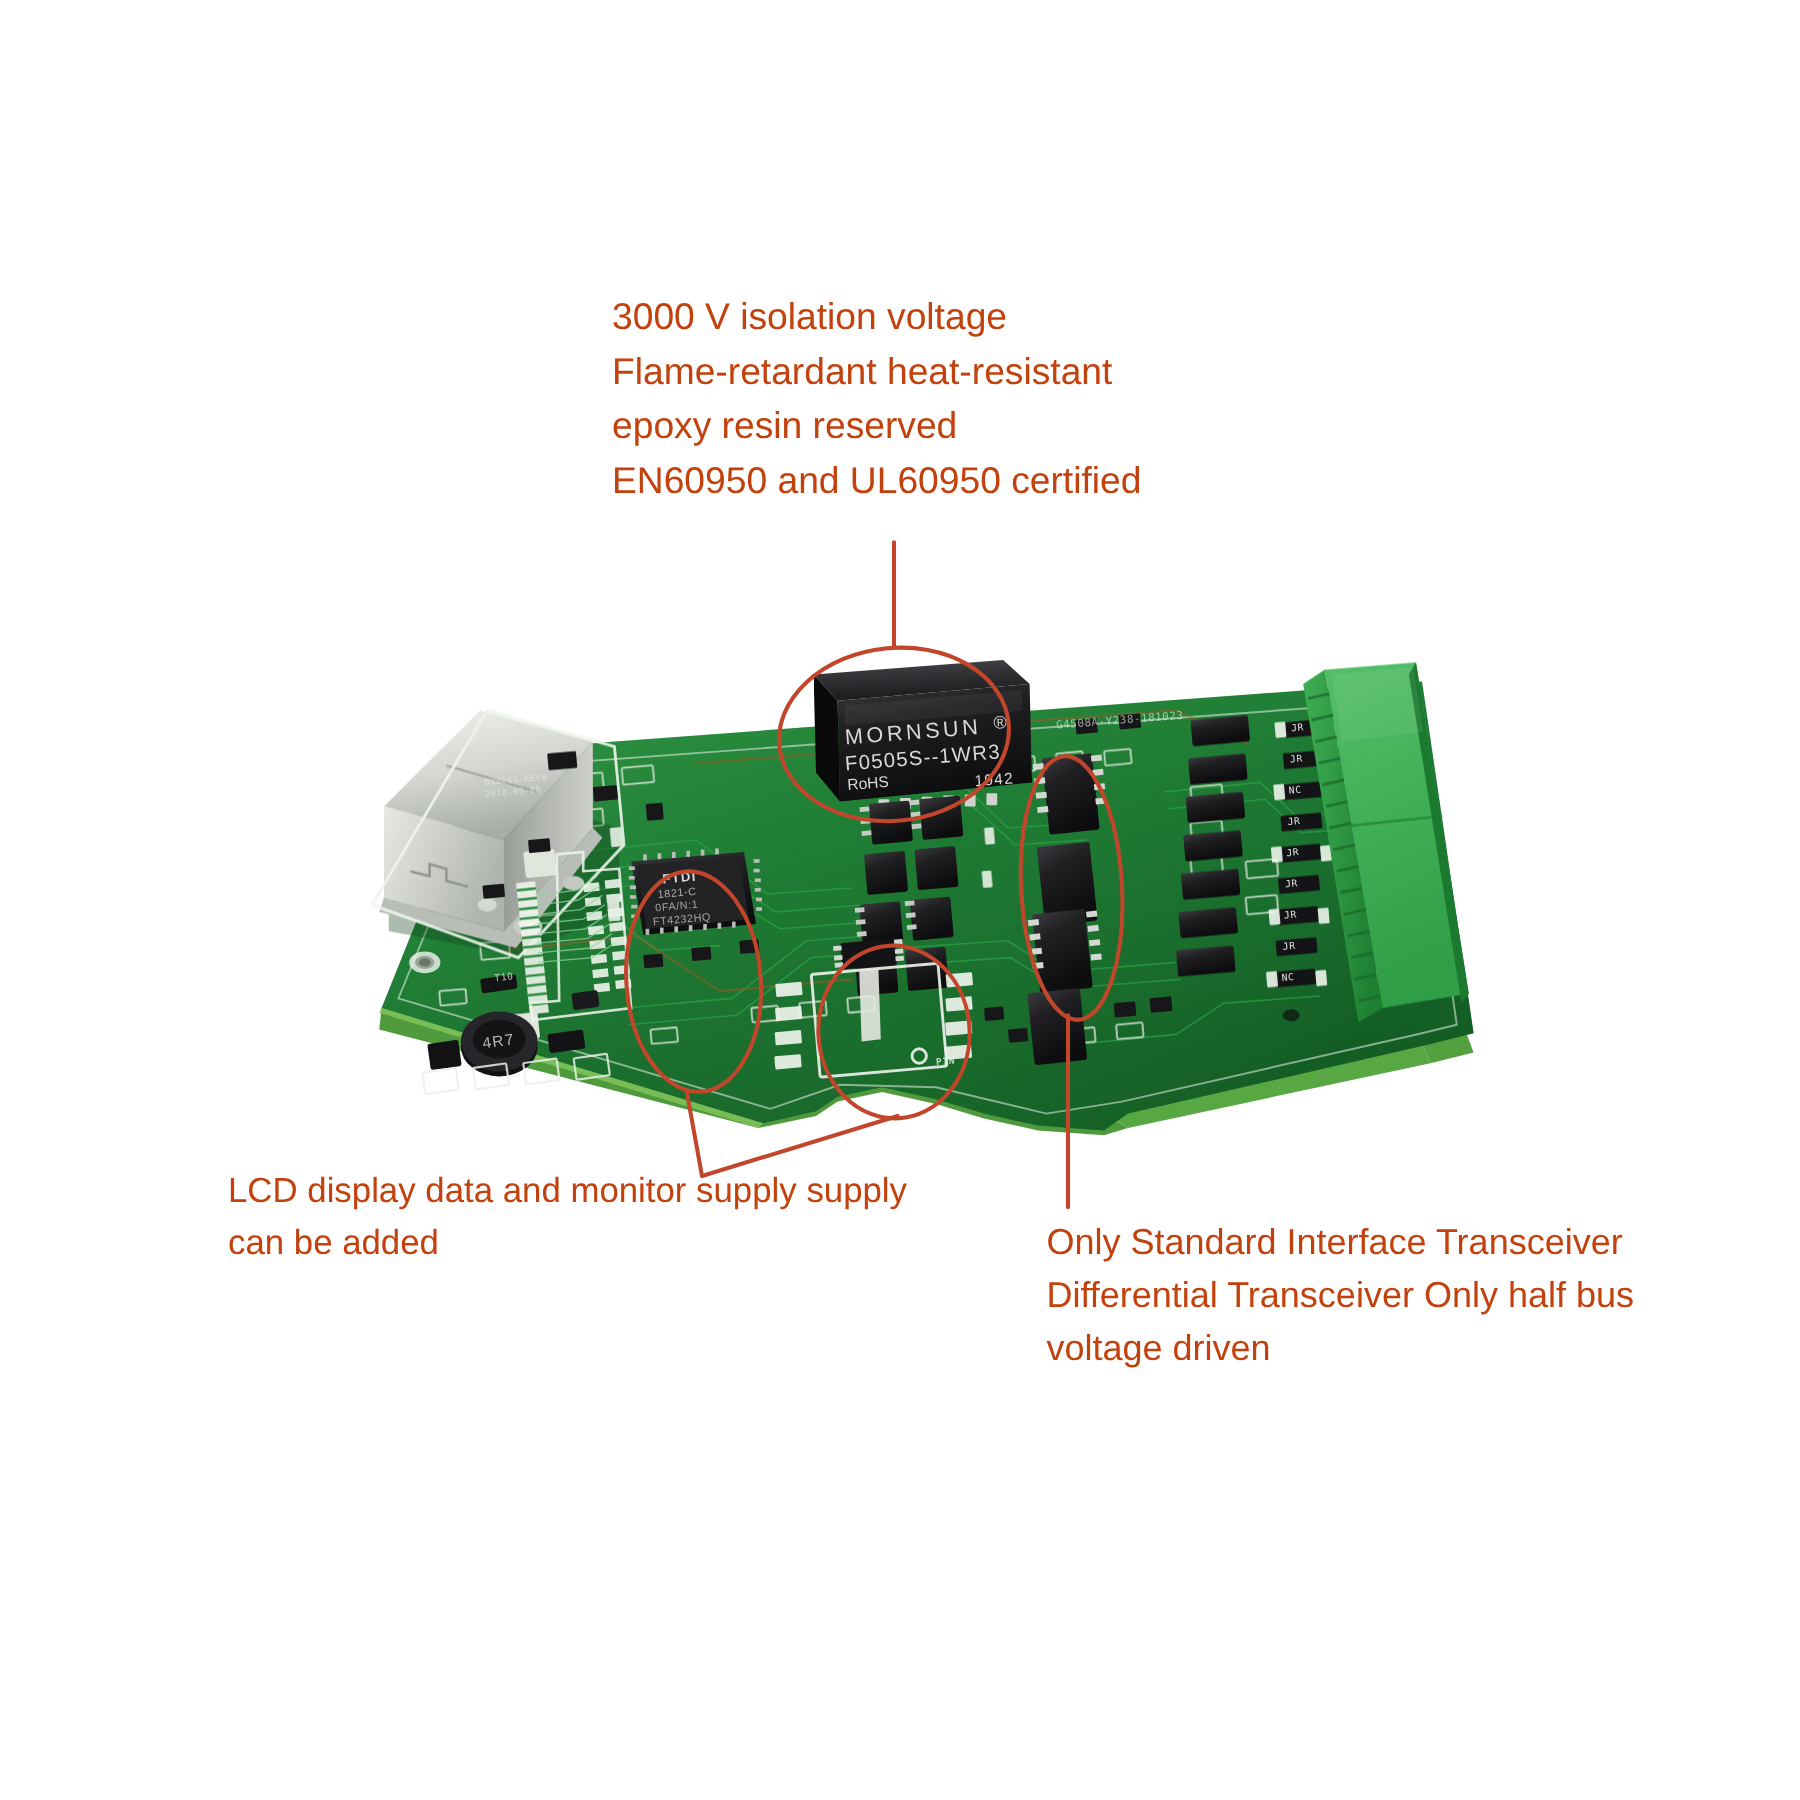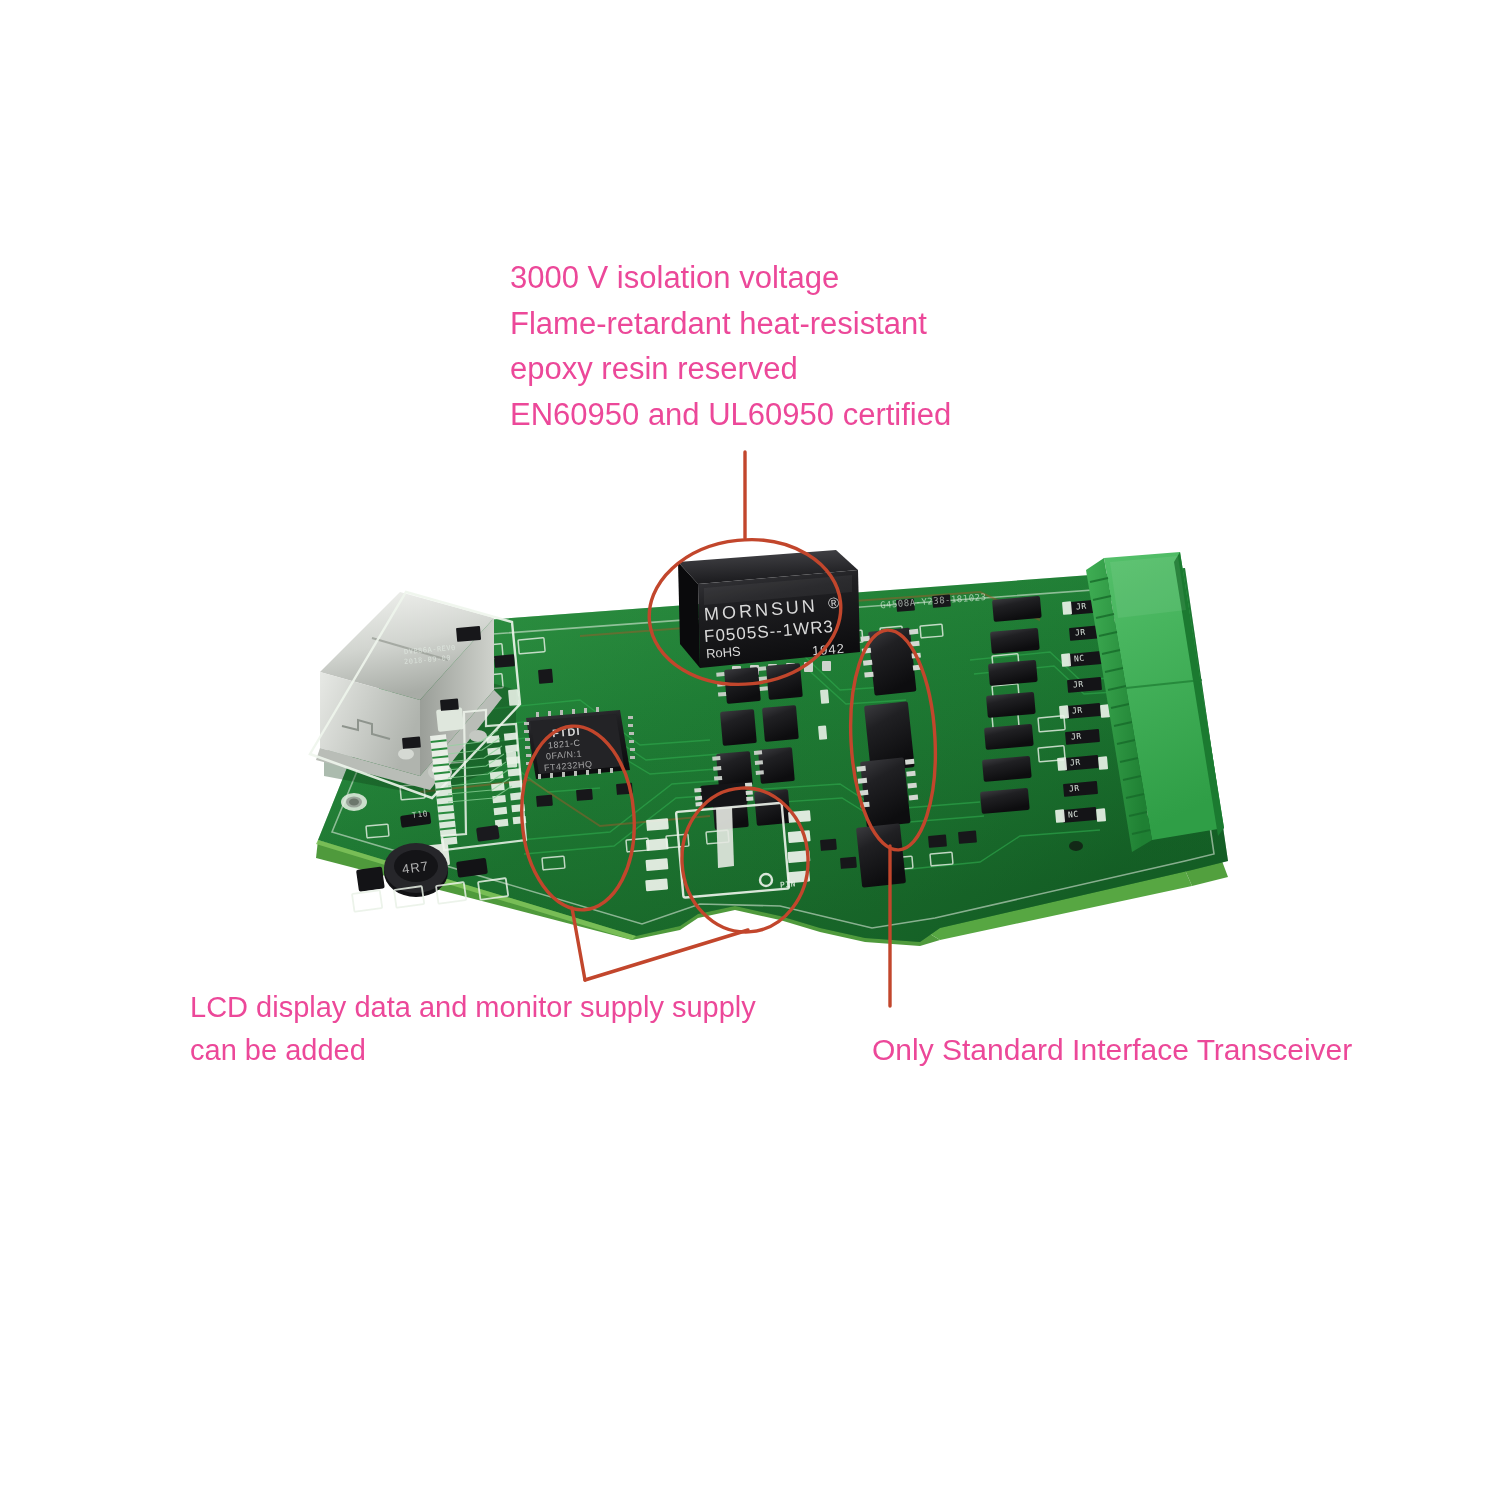--- a/index.html
+++ b/index.html
@@ -5,21 +5,21 @@
 <style>
   html,body{margin:0;padding:0;background:#ffffff;}
   body{
     width:1500px;height:1500px;position:relative;overflow:hidden;
     font-family:"Liberation Sans","DejaVu Sans",sans-serif;
     -webkit-font-smoothing:antialiased;
   }
   .stage{position:absolute;left:0;top:0;width:1500px;height:1500px;}
 
   
-  .callout{position:absolute;color:#ec4899;white-space:nowrap;margin-top:14px;}
+  .callout{position:absolute;color:#c2410c;white-space:nowrap;}
   .callout .ln{display:block;line-height:1.47;}
 
   #callout-top{left:510px;top:241px;font-size:31px;}
   #callout-bottom-left{left:190px;top:972px;font-size:29px;}
   #callout-bottom-right{left:872px;top:1014px;font-size:30px;}
 
   
   #annotation-overlay{position:absolute;left:0;top:0;width:1500px;height:1500px;pointer-events:none;}
 
   
@@ -578,15 +578,17 @@
     <span class="ln">EN60950 and UL60950 certified</span>
   </div>
 
   <div class="callout" id="callout-bottom-left">
     <span class="ln">LCD display data and monitor supply supply</span>
     <span class="ln">can be added</span>
   </div>
 
   <div class="callout" id="callout-bottom-right">
     <span class="ln">Only Standard Interface Transceiver</span>
+    <span class="ln">Differential Transceiver Only half bus</span>
+    <span class="ln">voltage driven</span>
   </div>
 
 </div>
 
 </body></html>

